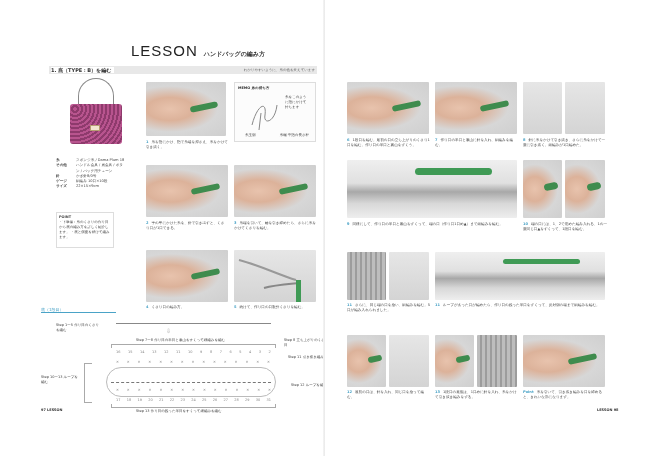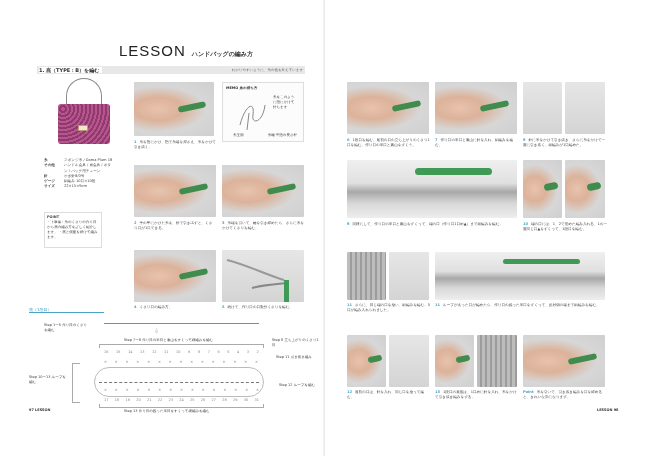--- a/index.html
+++ b/index.html
@@ -1,18 +1,18 @@
 <!DOCTYPE html>
 <html><head>
 <meta charset="utf-8">
 <style>
   * { box-sizing: border-box; margin: 0; padding: 0; }
   body { width: 650px; height: 456px; background: #ffffff; font-family: "DejaVu Sans", sans-serif; position: relative; overflow: hidden; color: #333; }
   .page { position: absolute; top: 0; height: 456px; background: #fff; }
-  .page-left { left: 4px; width: 276px; }
+  .page-left { left: 16px; width: 276px; }
   .page-right { left: 325px; width: 325px; }
   .gutter { position: absolute; left: 323px; top: 0; width: 4px; height: 456px; background: linear-gradient(90deg,#f4f4f4,#e9e9e9,#f4f4f4); }
 
   .title-row { position: absolute; left: 115px; top: 42px; display: flex; align-items: baseline; gap: 6px; }
   .title-main { font-family: "Liberation Sans", sans-serif; font-size: 15px; letter-spacing: 1px; color: #222; font-weight: normal; }
   .title-sub { font-size: 6px; color: #333; font-weight: bold; }
 
   .section-bar { position: absolute; left: 33px; top: 66px; width: 268px; height: 8px; background: #e8e8e8; display: flex; align-items: center; justify-content: space-between; padding: 0 2px; }
   .section-bar .label { font-size: 5px; font-weight: bold; color: #333; background: #fff; padding-right: 3px; }
   .section-bar .note { font-size: 3.5px; color: #666; }

